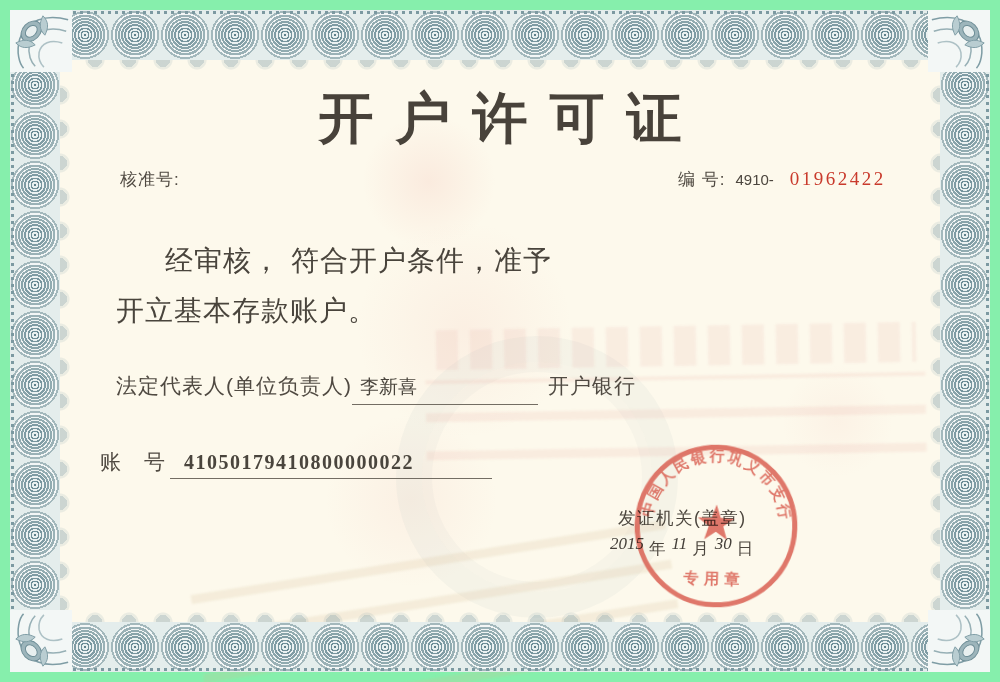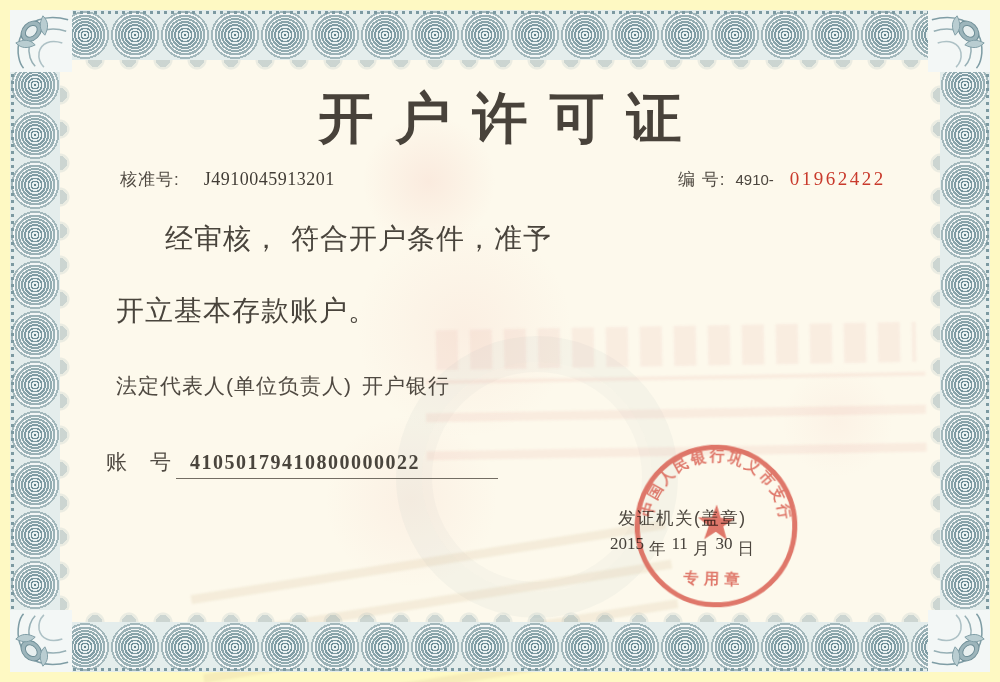--- a/index.html
+++ b/index.html
@@ -1,16 +1,16 @@
 <!DOCTYPE html>
 <html><head>
 <meta charset="utf-8">
 <style>
   html,body{margin:0;padding:0;background:#ffffff;}
-  .cert{position:relative;width:1000px;height:682px;background:#fef9c3;overflow:hidden;
+  .cert{position:relative;width:1000px;height:682px;background:#86efac;overflow:hidden;
         font-family:"Liberation Sans",sans-serif;color:#4a453d;}
 
   
   .paper{position:absolute;left:56px;top:56px;right:56px;bottom:56px;background:#fdf9ec;}
   .paper::before{content:"";position:absolute;inset:0;
     background:
       radial-gradient(circle 95px at 42% 22%, rgba(236,160,150,.16), transparent 70%),
       radial-gradient(circle 150px at 46% 48%, rgba(236,160,150,.11), transparent 72%),
       radial-gradient(circle 120px at 40% 78%, rgba(236,160,150,.10), transparent 72%),
       radial-gradient(circle 80px at 88% 64%, rgba(236,160,150,.08), transparent 70%);}
@@ -72,37 +72,37 @@
   .serif-val{font-family:"Liberation Serif","DejaVu Serif",serif;color:#423d36;}
   .approval{top:168px;left:120px;}
   .approval .serif-val{font-size:18px;margin-left:24px;letter-spacing:.5px;}
   .serial{top:168px;left:678px;}
   .serial .prefix{font-size:15px;margin-left:10px;color:#4c463e;}
   .serial .rednum{font-family:"Liberation Serif","DejaVu Serif",serif;font-size:19px;
     letter-spacing:2.5px;margin-left:16px;color:#c93a2c;}
   .big{font-size:28px;color:#49443c;letter-spacing:1px;}
   .fill{border-bottom:1px solid #736d63;font-family:"Liberation Serif","DejaVu Serif",serif;
     display:inline-block;}
-  .line1{top:220px;left:165px;}
+  .line1{top:242px;left:165px;}
   .line1 .fill{width:360px;font-size:20px;padding:0 0 5px 10px;letter-spacing:1px;}
   .line1 .suffix{margin-left:10px;}
   .line2{top:292px;left:116px;}
   .fields{top:372px;left:116px;}
   .fields .label{font-size:21px;}
   .fields .fill{font-size:19px;padding:0 0 4px 8px;}
   .fields .rep{width:178px;}
   .fields .bank-label{margin-left:10px;}
   .fields .bank{width:252px;padding-left:6px;letter-spacing:.5px;}
-  .account{top:448px;left:106px;justify-content:flex-end;}
+  .account{top:448px;left:100px;justify-content:flex-end;}
   .account .label{font-size:21px;}
   .account .fill{width:308px;font-size:20px;letter-spacing:1.5px;padding:0 0 4px 14px;margin-left:4px;font-weight:bold;}
   .authority{position:absolute;top:506px;left:618px;font-size:17.5px;letter-spacing:1.5px;color:#4c463e;}
   .dateline{top:538px;left:610px;align-items:baseline;}
   .dateline .num{font-family:"Liberation Serif","DejaVu Serif",serif;font-size:17px;
-    position:relative;top:-5px;color:#45403a;}
+    position:relative;top:-5px;color:#45403a;font-style:italic;}
   .dateline .unit{font-size:16.5px;margin:0 6px 0 5px;color:#4c463e;}
 
   
   .seal{position:absolute;left:628px;top:438px;width:176px;height:176px;z-index:4;
     opacity:.82;mix-blend-mode:multiply;filter:blur(.4px);transform:rotate(2deg);}
 </style>
 </head>
 <body>
 
 <div class="cert">
@@ -170,40 +170,40 @@
       <path d="M34,6 C30,14 30,20 36,26 C40,18 40,12 34,6 Z" fill="#b9cdd1" stroke="#7f9da5"></path>
       <path d="M6,34 C14,30 20,30 26,36 C18,40 12,40 6,34 Z" fill="#b9cdd1" stroke="#7f9da5"></path>
     </svg>
   </div>
 
   <div class="content">
     <h1 class="title">开户许可证</h1>
 
     <div class="row approval">
       <span class="label">核准号:</span>
-      <span class="serif-val">J4910045913201</span>
     </div>
 
     <div class="row serial">
       <span class="label">编 号:</span>
       <span class="prefix">4910-</span>
       <span class="rednum">01962422</span>
     </div>
 
     <div class="row line1">
       <span class="big">经审核，</span>
       <span class="big suffix">符合开户条件，准予</span>
     </div>
 
     <div class="row line2">
       <span class="big">开立基本存款账户。</span>
     </div>
 
     <div class="row fields">
       <span class="label">法定代表人(单位负责人)</span>
+      <span class="fill rep">李新喜</span>
       <span class="label bank-label">开户银行</span>
     </div>
 
     <div class="row account">
       <span class="label">账　号</span>
       <span class="fill">41050179410800000022</span>
     </div>
 
     <div class="authority">发证机关(盖章)</div>
 

